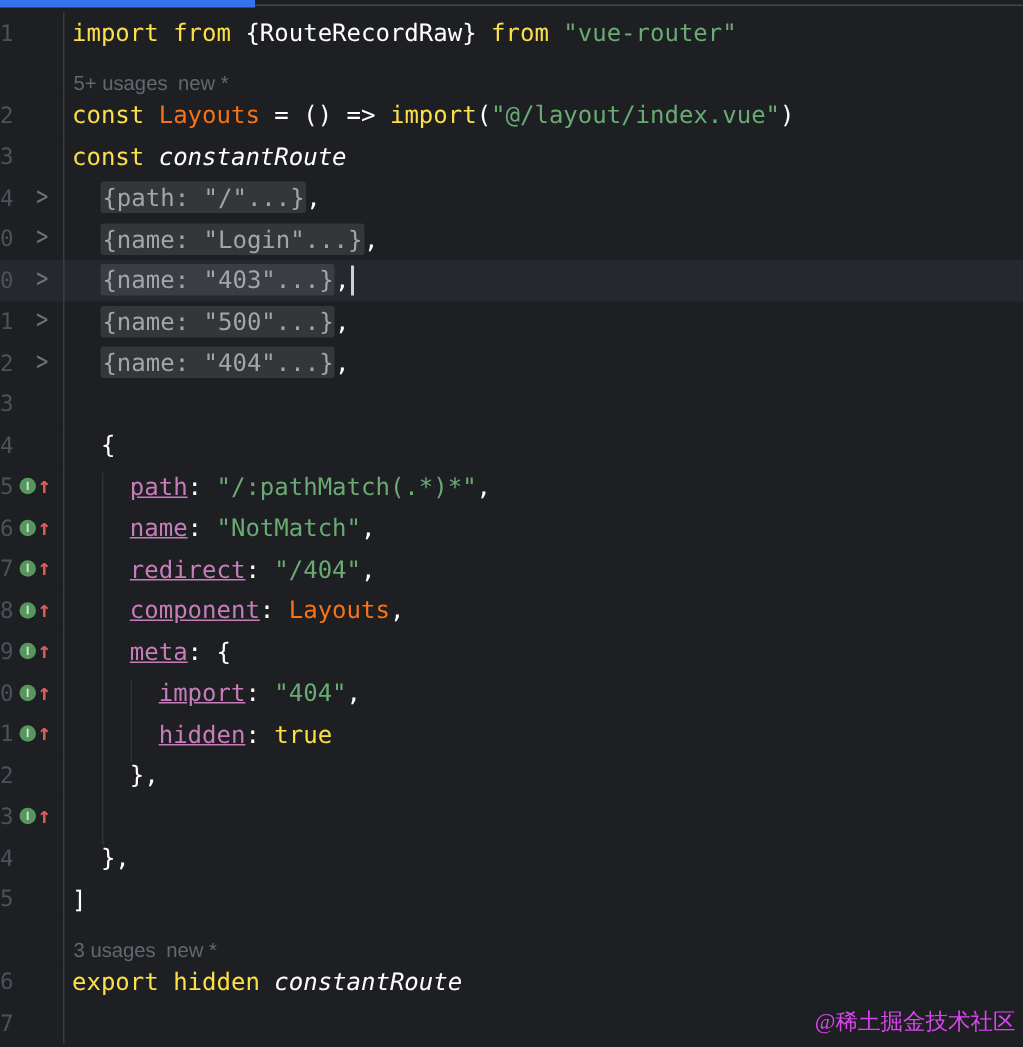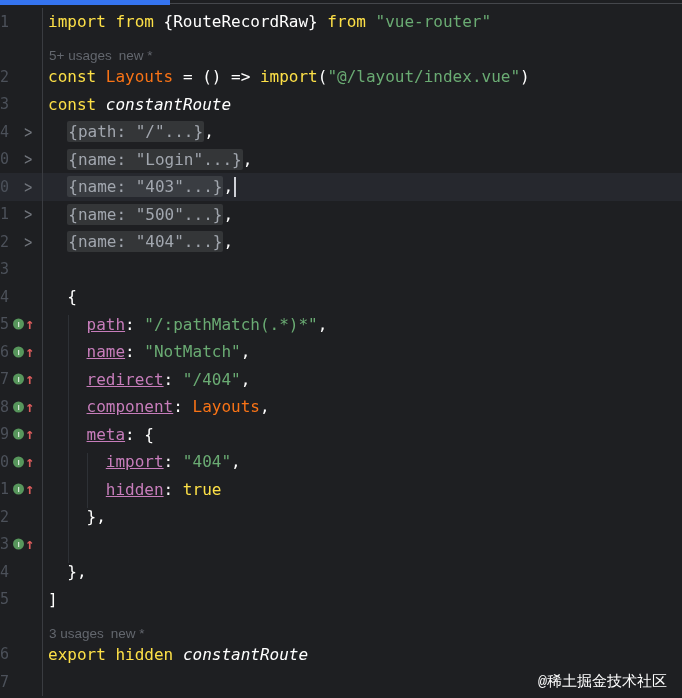--- a/index.html
+++ b/index.html
@@ -54,22 +54,22 @@
   .caret{display:inline-block;width:2px;height:20px;background:#ced0d6;margin-left:1px;}
 
   .inlay{font-family:"Liberation Sans",sans-serif;font-size:13.5px;color:#63676e;padding-left:6px;align-items:flex-end;}
   .inlay .newlbl{margin-left:7px;}
 
   .guide{position:absolute;width:1px;background:#2e3136;}
   .guide1{left:68px;top:310px;height:248px;}
   .guide2{left:87px;top:448px;height:55px;}
 
   .watermark{
-    position:absolute;right:15px;bottom:7px;
-    font-family:Liberation Mono, monospace;font-size:15px;color:#ffffff;
+    position:absolute;right:5px;bottom:7px;
+    font-family:Liberation Serif, serif;font-size:15px;color:#d946ef;
   }
 </style>
 </head>
 <body>
 
 <div class="topstrip">
   <div class="topline"></div>
   <div class="topbar"></div>
 </div>
 

